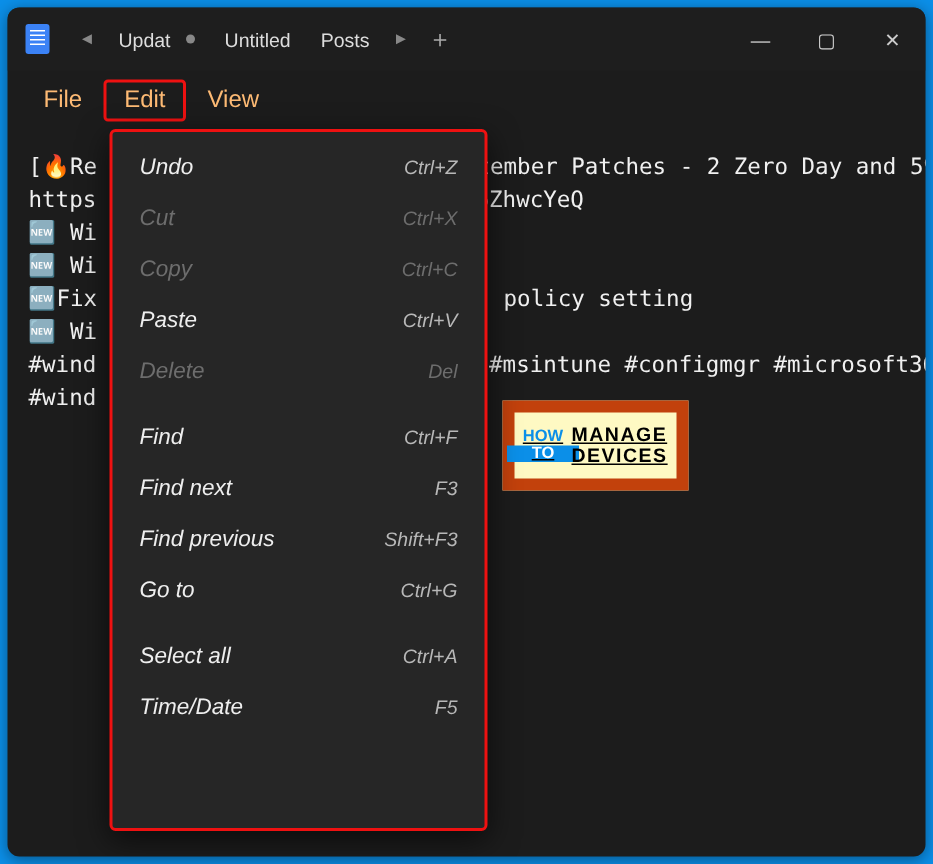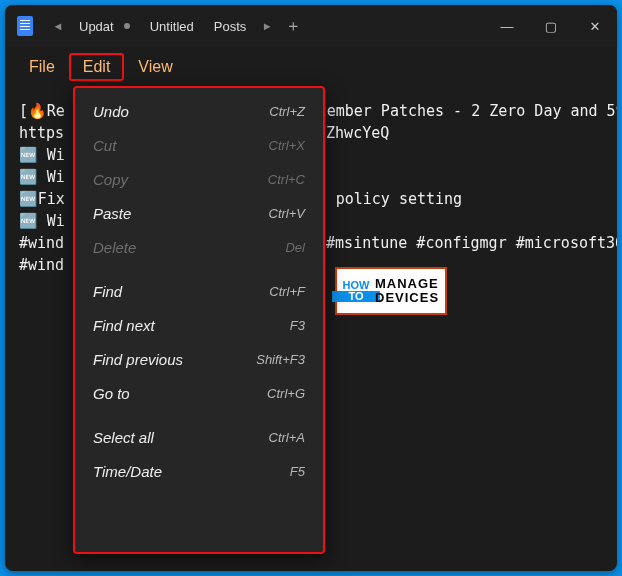--- a/index.html
+++ b/index.html
@@ -16,21 +16,21 @@
   .menubar{height:40px;display:flex;align-items:center;padding-left:10px;color:#fdba74;font-size:16px;}
   .menu-item{padding:5px 14px;cursor:default;}
   .menu-item.active{border:2px solid #e11;border-radius:3px;padding:3px 12px;}
   .content{position:absolute;left:14px;top:95px;right:14px;bottom:14px;color:#f0f0f0;font-family:Consolas,monospace;font-size:15px;line-height:22px;white-space:pre;}
   .dropdown{position:absolute;left:68px;top:81px;width:248px;height:452px;background:#262626;border:2px solid #e11;border-radius:4px;box-shadow:0 6px 20px rgba(0,0,0,.6);z-index:5;padding:6px 0;font-style:italic;}
   .dd-item{display:flex;align-items:center;justify-content:space-between;padding:0 18px;height:34px;color:#eee;font-size:15px;cursor:default;}
   .dd-item.disabled{color:#6d6d6d;}
   .dd-shortcut{font-size:13px;color:#b8b8b8;}
   .dd-item.disabled .dd-shortcut{color:#6d6d6d;}
   .dd-sep{height:10px;}
-  .logo{position:absolute;left:330px;top:262px;width:108px;height:44px;background:#ffffff;border:2px solid #c2410c;display:flex;z-index:3;}
+  .logo{position:absolute;left:330px;top:262px;width:108px;height:44px;background:#fef9c3;border:8px solid #c2410c;display:flex;z-index:3;text-decoration:underline;}
   .logo .left{width:38px;display:flex;flex-direction:column;justify-content:center;align-items:center;font-family:Arial,sans-serif;font-weight:900;font-size:11px;line-height:11px;}
   .logo .left .h{color:#0b8fe8;}
   .logo .left .t{background:#0b8fe8;color:#fff;padding:0 16px;}
   .logo .right{flex:1;display:flex;flex-direction:column;justify-content:center;font-family:Arial,sans-serif;font-weight:900;font-size:13px;line-height:14px;color:#000;letter-spacing:1px;}
 </style>
 </head>
 <body>
 
 <div class="wrap">
 

